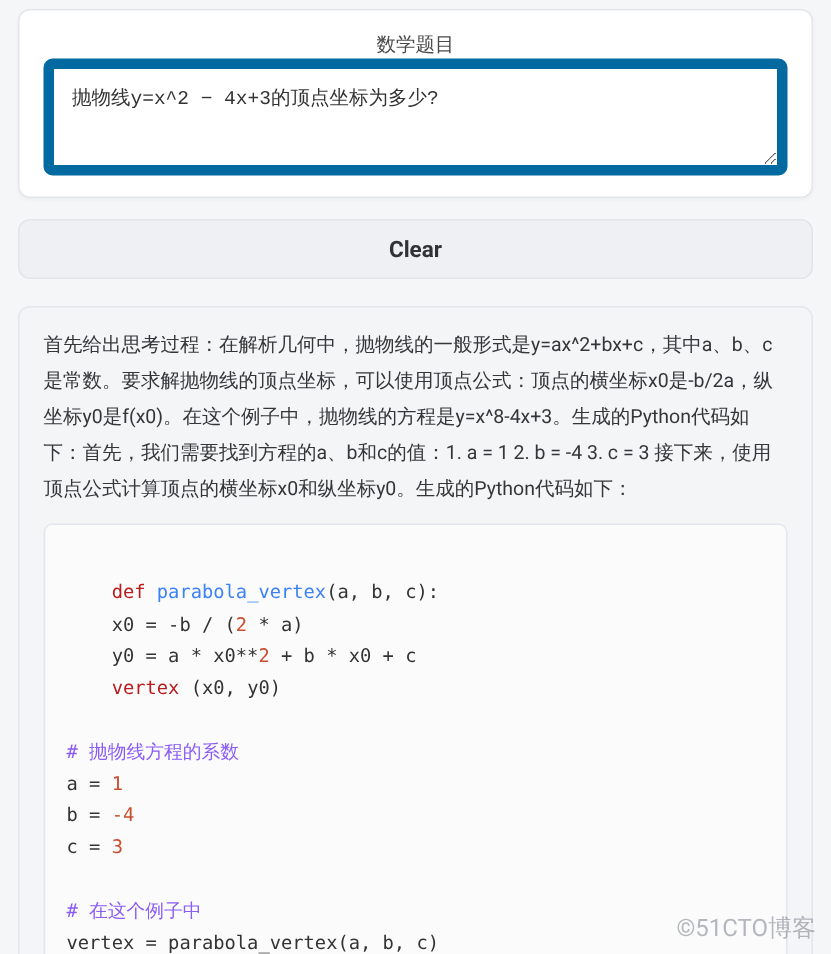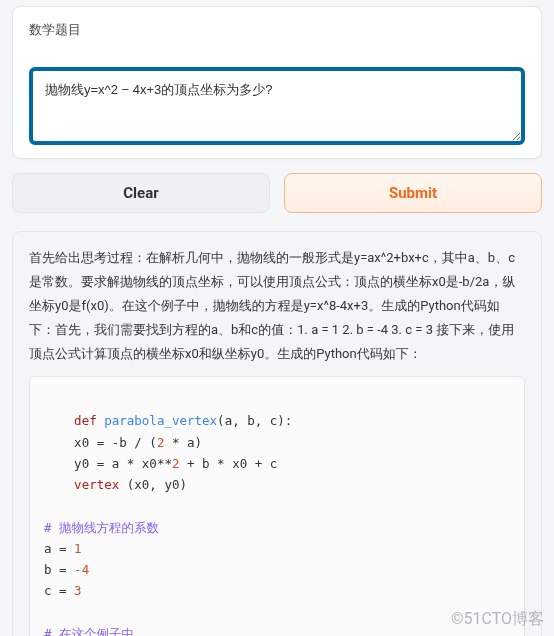--- a/index.html
+++ b/index.html
@@ -17,31 +17,32 @@
   .card {
     background: #fff;
     border: 1px solid #e4e6eb;
     border-radius: 8px;
     padding: 14px 16px 10px 16px;
     box-shadow: 0 1px 3px rgba(0,0,0,0.04);
   }
   .label-row {
     font-size: 13px;
     color: #4a4a4a;
-    margin-bottom: 28px;
+    margin-bottom: 0;
+    text-align: center;
   }
   .qa-textarea {
     width: 100%;
     min-height: 78px;
-    border: 4px solid #0369a1;
+    border: 7px solid #0369a1;
     border-radius: 6px;
     padding: 10px 12px;
     font-size: 13px;
     resize: both;
-    font-family: Liberation Sans, sans-serif;
+    font-family: Liberation Mono, monospace;
     color: #333;
     outline: none;
   }
   .btn-row {
     display: flex;
     gap: 14px;
     margin-top: 14px;
   }
   .btn {
     flex: 1;
@@ -116,21 +117,20 @@
 </head>
 <body>
 
 <div class="card">
   <div class="label-row">数学题目</div>
   <textarea class="qa-textarea" style="">抛物线y=x^2 − 4x+3的顶点坐标为多少?</textarea>
 </div>
 
 <div class="btn-row">
   <div class="btn btn-clear">Clear</div>
-  <div class="btn btn-submit">Submit</div>
 </div>
 
 <div class="answer">
   <div class="explain">首先给出思考过程：在解析几何中，抛物线的一般形式是y=ax^2+bx+c，其中a、b、c是常数。要求解抛物线的顶点坐标，可以使用顶点公式：顶点的横坐标x0是-b/2a，纵坐标y0是f(x0)。在这个例子中，抛物线的方程是y=x^8-4x+3。生成的Python代码如下：首先，我们需要找到方程的a、b和c的值：1. a = 1 2. b = -4 3. c = 3 接下来，使用顶点公式计算顶点的横坐标x0和纵坐标y0。生成的Python代码如下：</div>
 
   <div class="codeblock">
     <span class="copy-icon">
       
     </span><span class="kw">def</span> <span class="fn">parabola_vertex</span><span>(a, b, c):</span>
 <span>    x0 = -b / (</span><span class="num">2</span><span> * a)</span>

